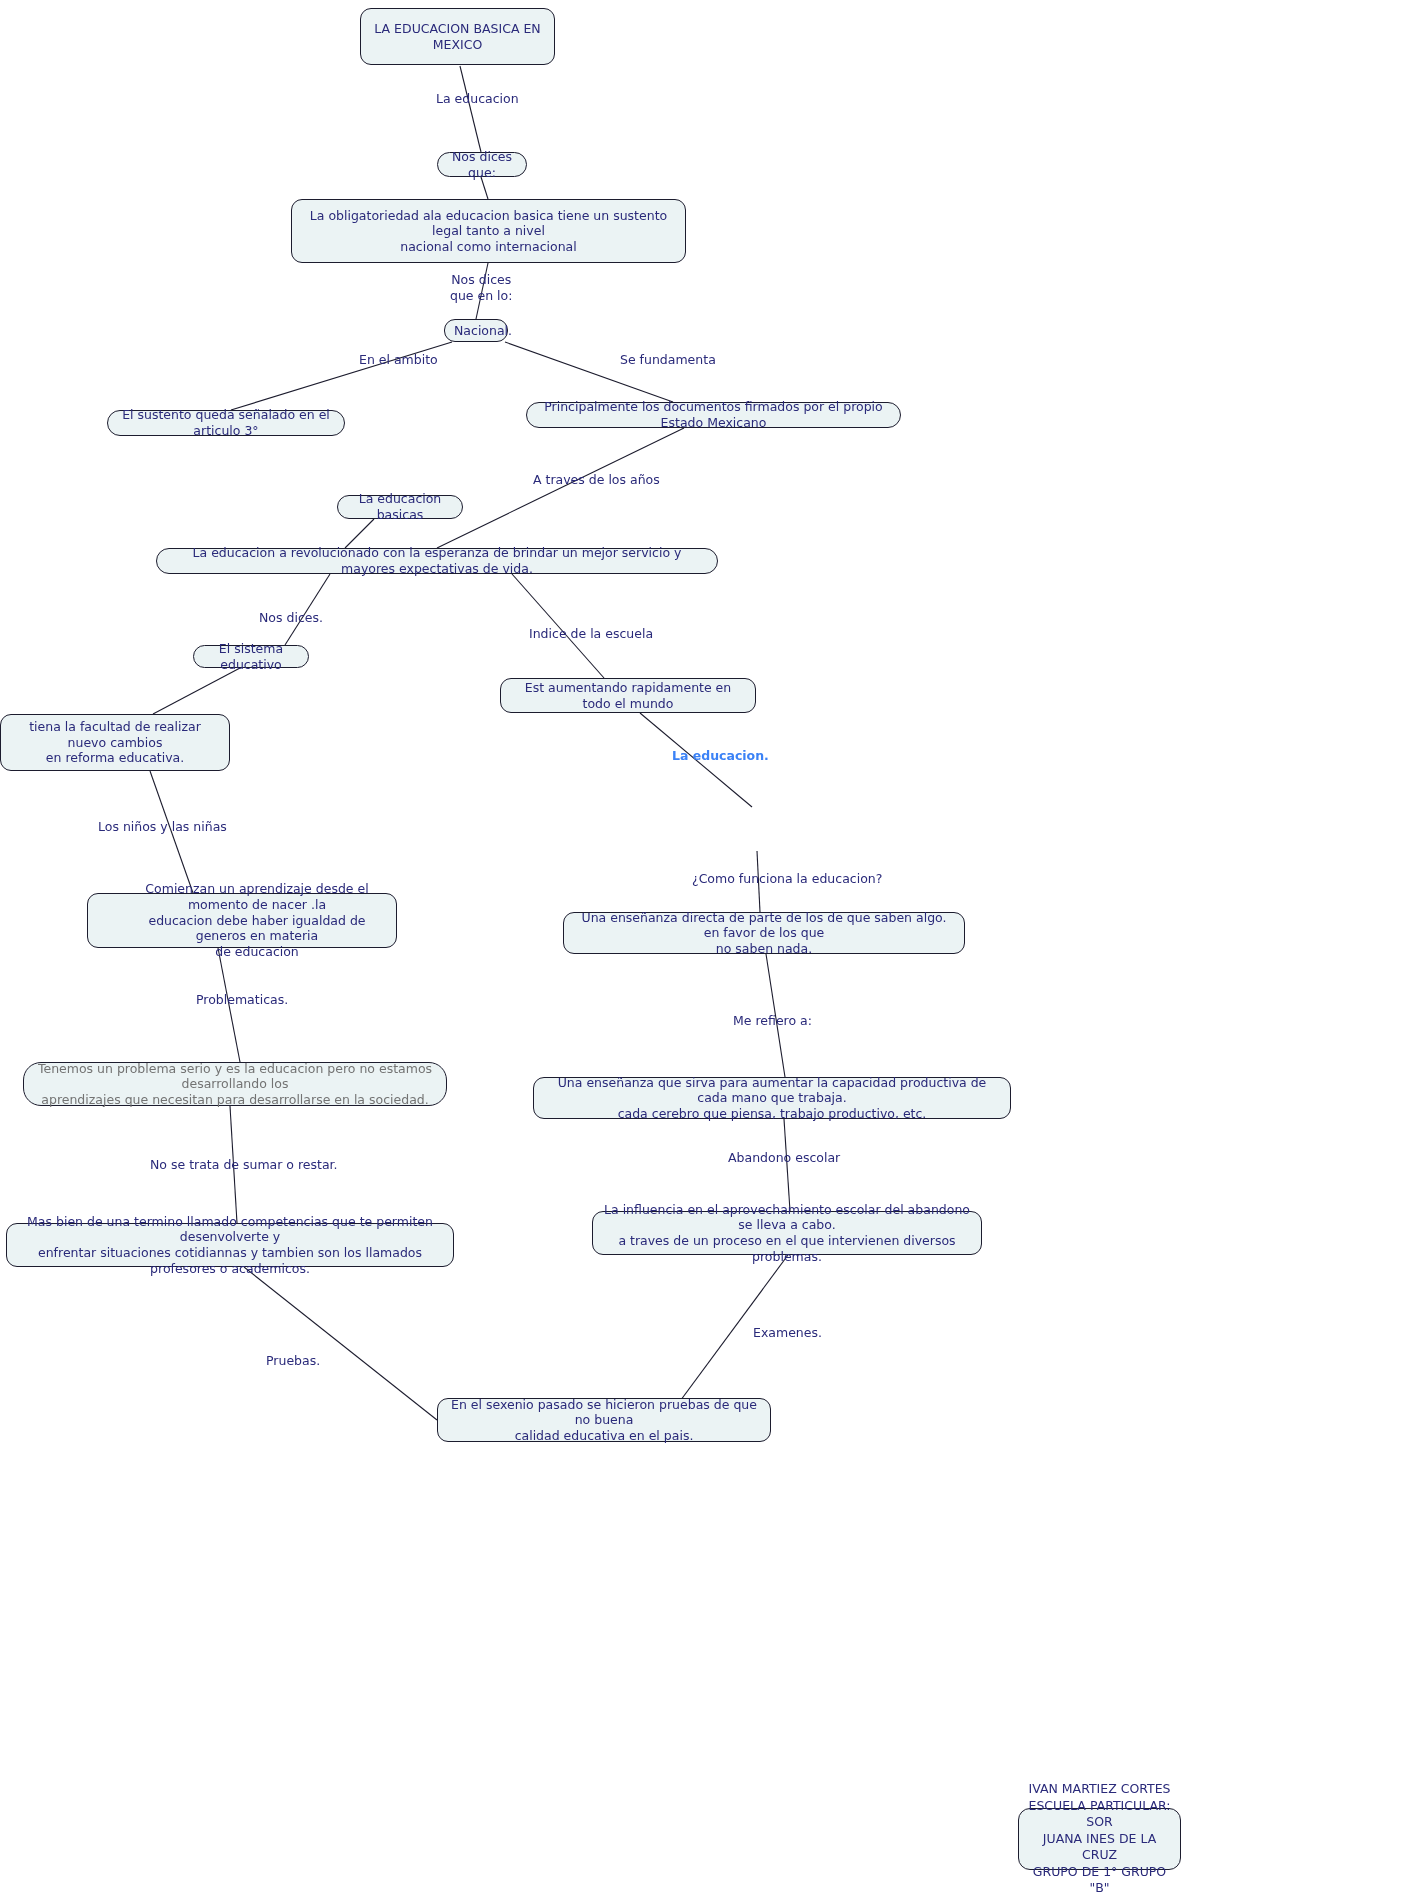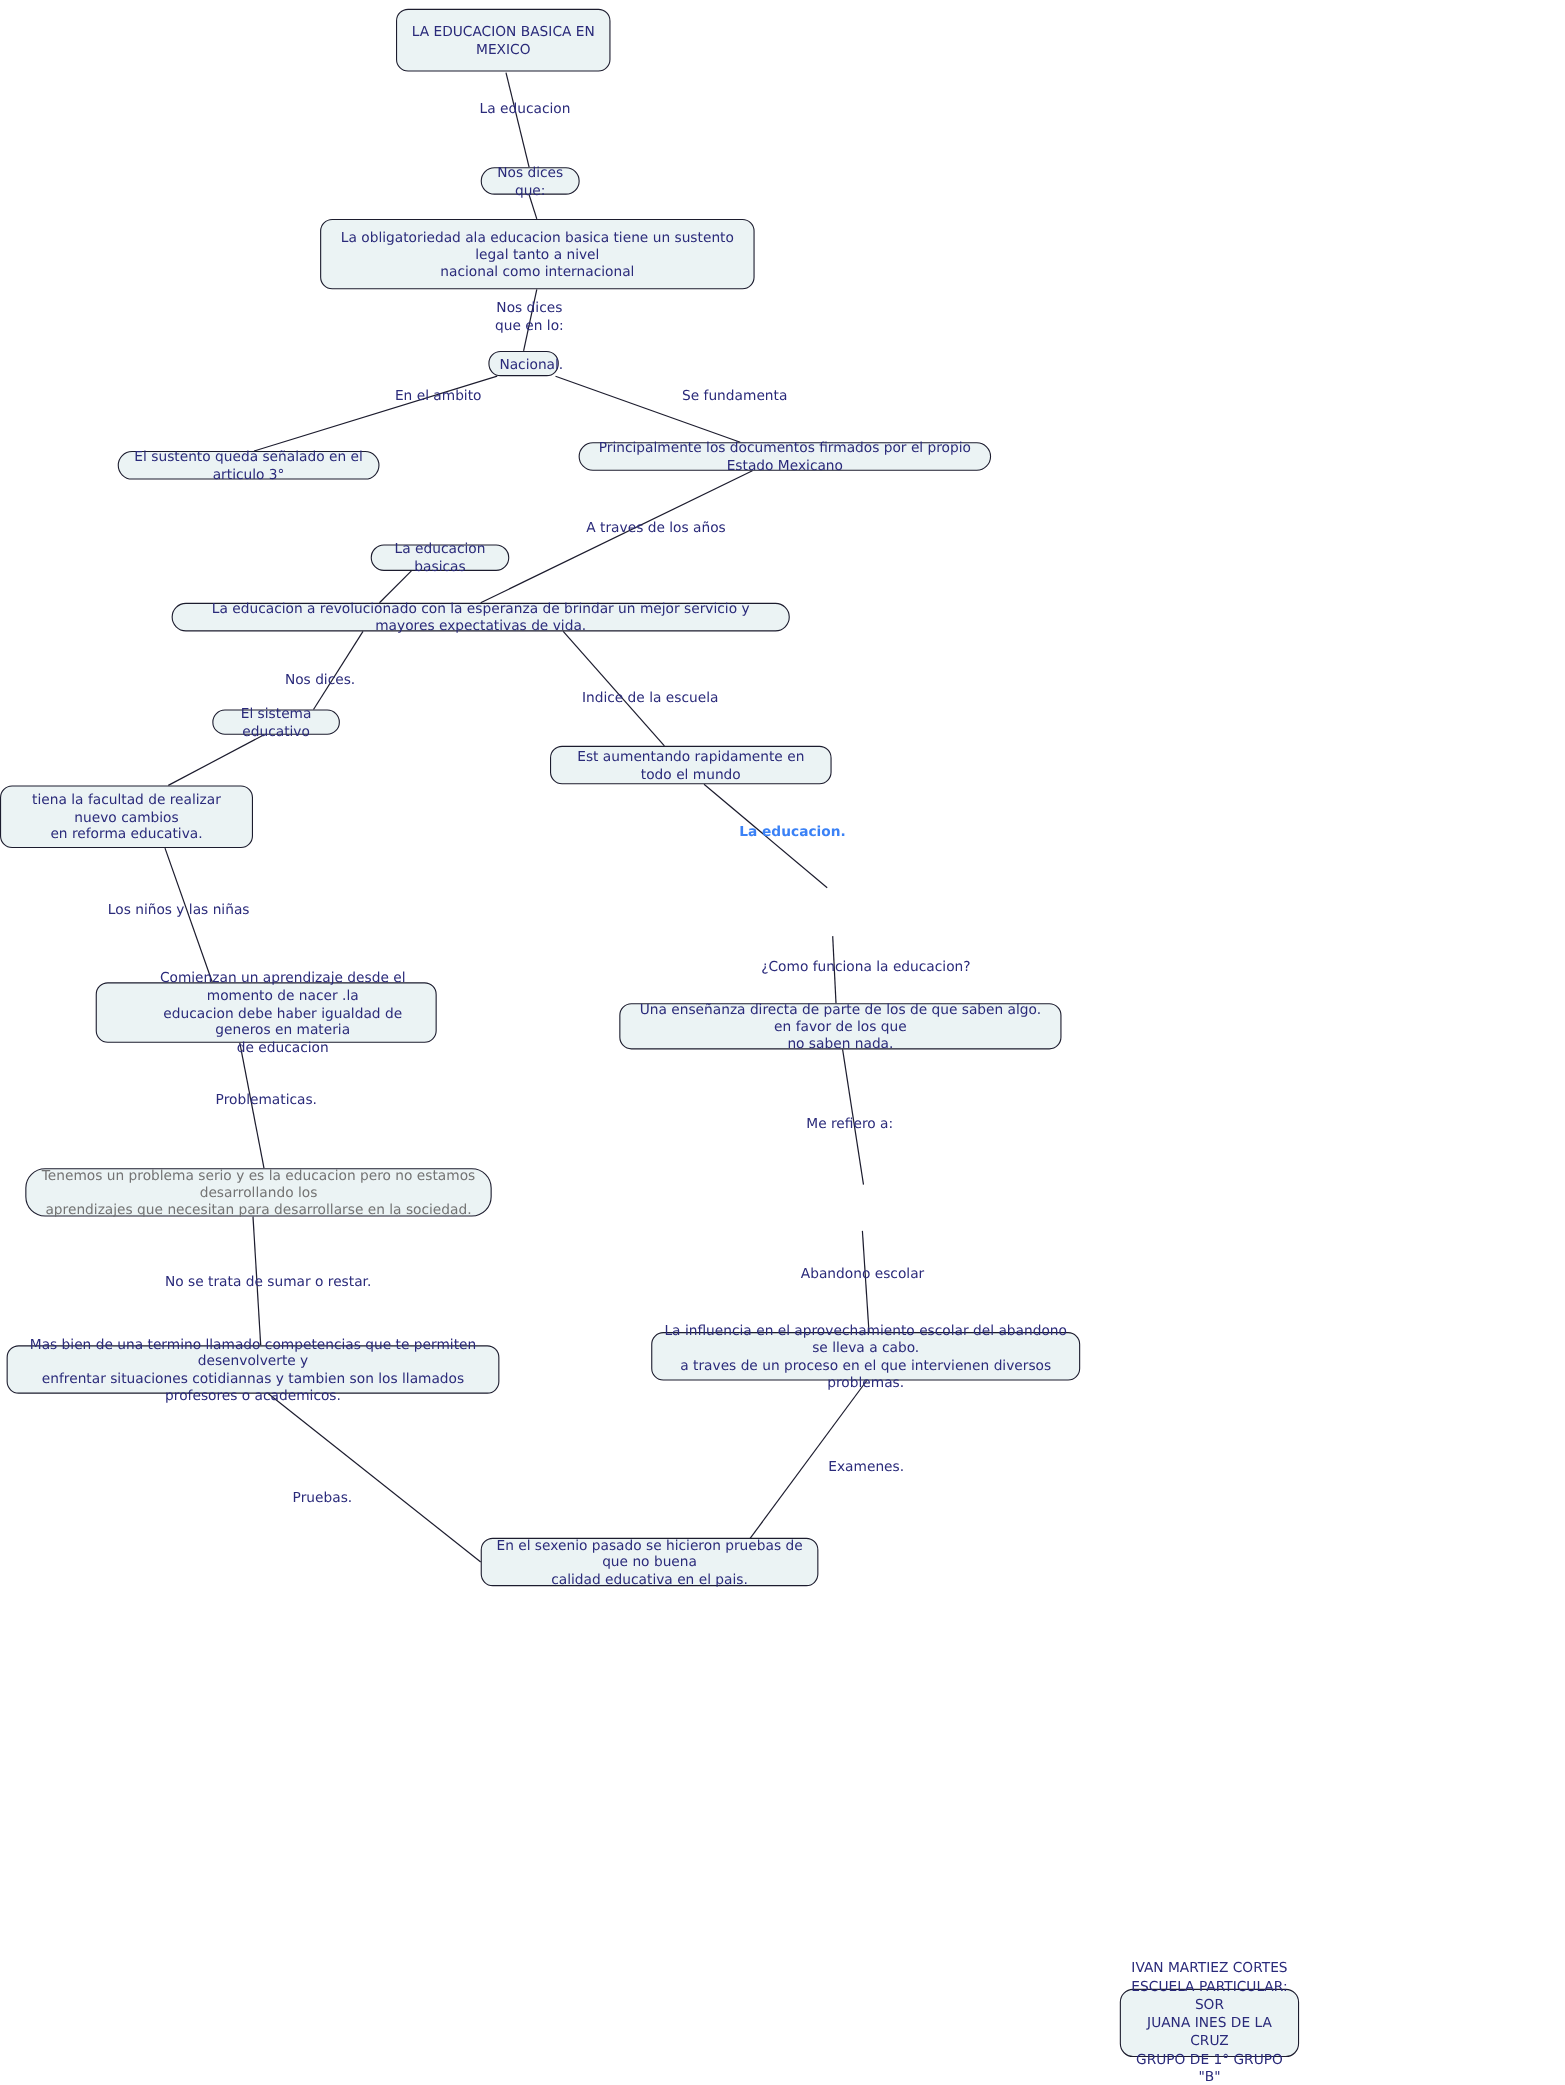--- a/index.html
+++ b/index.html
@@ -144,25 +144,29 @@
       <span class="node-text">Mas bien de una termino llamado competencias que te permiten desenvolverte y
 enfrentar situaciones cotidiannas y tambien son los llamados profesores o academicos.</span>
     </div>
     <div class="node" style="left: 500px; top: 678px; width: 256px; height: 35px; font-size: 12.5px; background: rgb(235, 243, 244); border-color: rgb(28, 28, 46); color: rgb(42, 42, 122);">
       <span class="node-text">Est aumentando rapidamente en todo el mundo</span>
     </div>
     <div class="node" style="left: 563px; top: 912px; width: 402px; height: 42px; font-size: 12.5px; background: rgb(235, 243, 244); border-color: rgb(28, 28, 46); color: rgb(42, 42, 122);">
       <span class="node-text">Una enseñanza directa de parte de los de que saben algo. en favor de los que
 no saben nada.</span>
     </div>
+    <div class="node" style="left: 533px; top: 1077px; width: 478px; height: 42px; font-size: 12.5px; background: rgb(235, 243, 244); border-color: rgb(28, 28, 46); color: rgb(42, 42, 122);">
+      <span class="node-text">Una enseñanza que sirva para aumentar la capacidad productiva de cada mano que trabaja.
+cada cerebro que piensa, trabajo productivo, etc.</span>
+    </div>
     <div class="node" style="left: 592px; top: 1211px; width: 390px; height: 44px; font-size: 12.5px; background: rgb(235, 243, 244); border-color: rgb(28, 28, 46); color: rgb(42, 42, 122);">
       <span class="node-text">La influencia en el aprovechamiento escolar del abandono se lleva a cabo.
 a traves de un proceso en el que intervienen diversos problemas.</span>
     </div>
-    <div class="node" style="left: 437px; top: 1398px; width: 307px; height: 44px; font-size: 12.5px; background: rgb(235, 243, 244); border-color: rgb(28, 28, 46); color: rgb(42, 42, 122); text-align: center;">
+    <div class="node" style="left: 437px; top: 1398px; width: 334px; height: 44px; font-size: 12.5px; background: rgb(235, 243, 244); border-color: rgb(28, 28, 46); color: rgb(42, 42, 122); text-align: center;">
       <span class="node-text">En el sexenio pasado se hicieron pruebas de que no buena
 calidad educativa en el pais.</span>
     </div>
     <div class="link-label" style="left: 436px; top: 91px; color: rgb(42, 42, 122);">La educacion</div>
     <div class="link-label" style="left: 450px; top: 272px; color: rgb(42, 42, 122);">Nos dices
 que en lo:</div>
     <div class="link-label" style="left: 359px; top: 352px; color: rgb(42, 42, 122);">En el ambito</div>
     <div class="link-label" style="left: 620px; top: 352px; color: rgb(42, 42, 122);">Se fundamenta</div>
     <div class="link-label" style="left: 533px; top: 472px; color: rgb(42, 42, 122);">A traves de los años</div>
     <div class="link-label" style="left: 259px; top: 610px; color: rgb(42, 42, 122);">Nos dices.</div>

